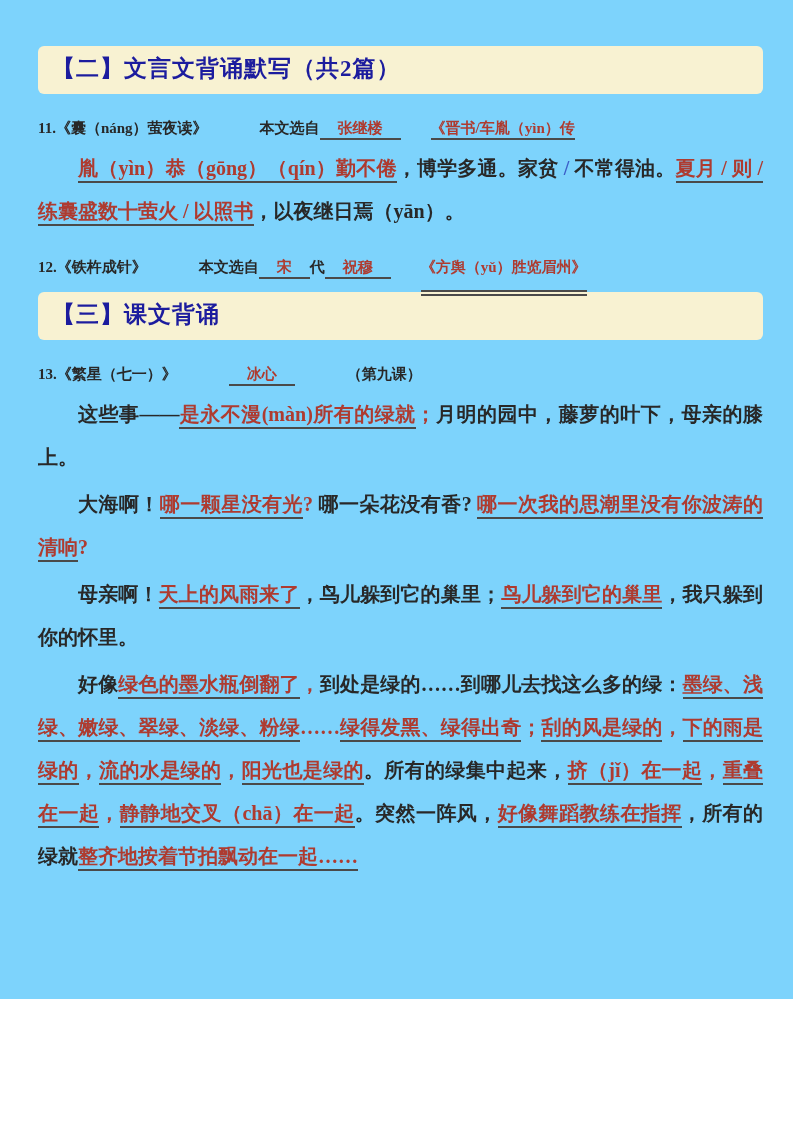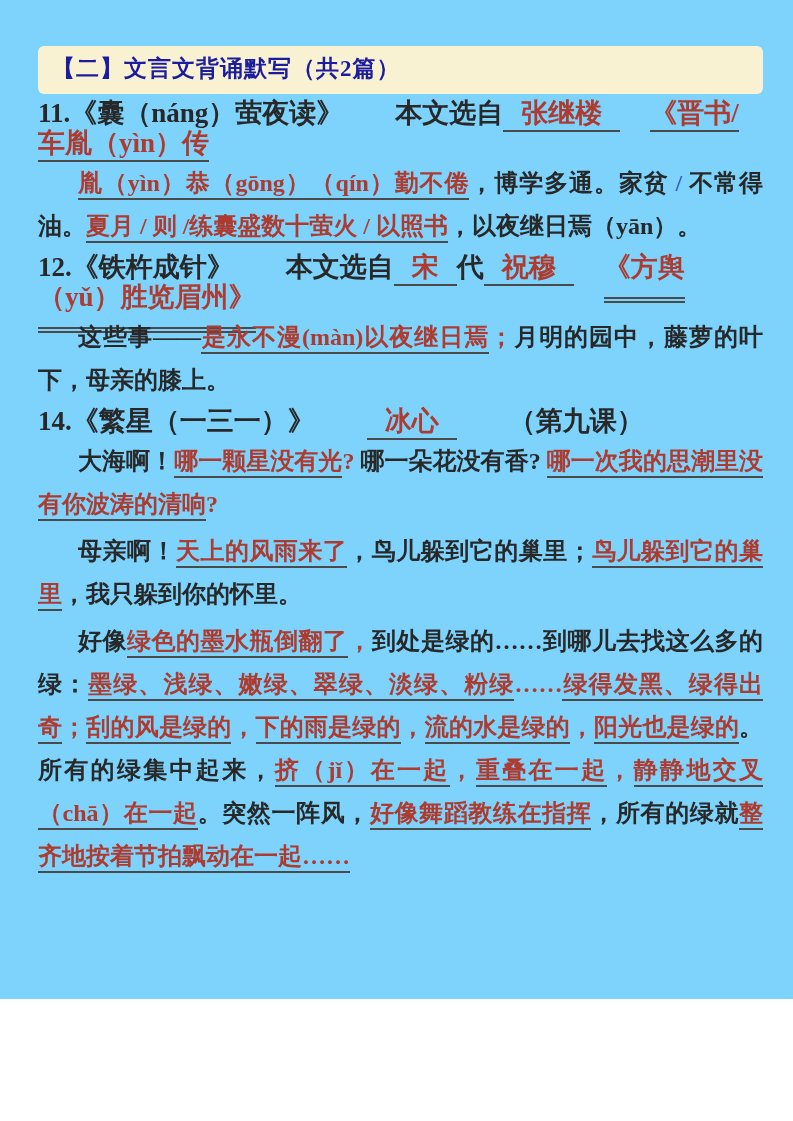--- a/index.html
+++ b/index.html
@@ -21,27 +21,27 @@
     margin:10px 0 4px 0;
     line-height:30px;
   }
   .badge-text{
     color:var(--badge-ink,#1c1c9e);
     font-size:23px;
     font-weight:700;
     letter-spacing:1px;
   }
   .heading{
-    font-size:27px;
+    font-size:15px;
     line-height:30px;
-    margin-top:4px;
+    margin-top:19px;
     white-space:nowrap;
   }
   .para{
-    font-size:24px;
+    font-size:20px;
     line-height:43px;
     margin-top:4px;
     text-align:justify;
     text-indent:40px;
   }
   .seg{white-space:pre-wrap;}
   .c-k{color:var(--ink,#282828);}
   .c-r{color:var(--red,#ae3b30);}
   .c-b{color:var(--blue,#3c5ec8);font-weight:700;}
   .u1{border-bottom:2px solid var(--rule,#4a4a4a);padding-bottom:2px;}
@@ -54,19 +54,20 @@
 </style>
 </head>
 <body>
 
 <div class="page" style="--red: #ae3b30; --blue: #3c5ec8; --ink: #282828; --rule: #4a4a4a; --badge-bg: #f8f2d2; --badge-ink: #1c1c9e;">
   <div>
       <div class="badge"><span class="badge-text">【二】文言文背诵默写（共2篇）</span></div>
       <div class="heading"><span class="seg c-k">11.《囊（náng）萤夜读》</span><span class="gap gap-lg"></span><span class="seg c-k">本文选自</span><span class="seg c-r u1 pad">张继楼</span><span class="gap gap-md"></span><span class="seg c-r u1">《晋书/车胤（yìn）传</span></div>
       <div class="para"><span class="seg c-r u1">胤（yìn）恭（gōng）（qín）勤不倦</span><span class="seg c-k">，博学多通。家贫 </span><span class="seg c-b">/</span><span class="seg c-k"> 不常得油。</span><span class="seg c-r u1">夏月 / 则 /练囊盛数十萤火 / 以照书</span><span class="seg c-k">，以夜继日焉（yān）。</span></div>
       <div class="heading"><span class="seg c-k">12.《铁杵成针》</span><span class="gap gap-lg"></span><span class="seg c-k">本文选自</span><span class="seg c-r u1 pad">宋</span><span class="seg c-k">代</span><span class="seg c-r u1 pad">祝穆</span><span class="gap gap-md"></span><span class="seg c-r u2">《方舆（yǔ）胜览眉州》</span></div>
-      <div class="para"><span class="seg c-k">这些事——</span><span class="seg c-r u1">是永不漫(màn)以夜继日焉</span><span class="seg c-r">；</span><span class="seg c-k">月明的园中，藤萝的叶下，母亲的膝上。</span></div>
-      <div class="heading"><span class="seg c-k">14.《繁星（一三一）》</span><span class="gap gap-lg"></span><span class="seg c-r u1 pad">冰心</span><span class="gap gap-lg"></span><span class="seg c-k">（第九课）</span></div>
+      <div class="badge"><span class="badge-text">【三】课文背诵</span></div>
+      <div class="heading"><span class="seg c-k">13.《繁星（七一）》</span><span class="gap gap-lg"></span><span class="seg c-r u1 pad">冰心</span><span class="gap gap-lg"></span><span class="seg c-k">（第九课）</span></div>
+      <div class="para"><span class="seg c-k">这些事——</span><span class="seg c-r u1">是永不漫(màn)所有的绿就</span><span class="seg c-r">；</span><span class="seg c-k">月明的园中，藤萝的叶下，母亲的膝上。</span></div>
       <div class="para"><span class="seg c-k">大海啊！</span><span class="seg c-r u1">哪一颗星没有光</span><span class="seg c-r">?</span><span class="seg c-k"> 哪一朵花没有香? </span><span class="seg c-r u1">哪一次我的思潮里没有你波涛的清响</span><span class="seg c-r">?</span></div>
       <div class="para"><span class="seg c-k">母亲啊！</span><span class="seg c-r u1">天上的风雨来了</span><span class="seg c-k">，鸟儿躲到它的巢里；</span><span class="seg c-r u1">鸟儿躲到它的巢里</span><span class="seg c-k">，我只躲到你的怀里。</span></div>
       <div class="para"><span class="seg c-k">好像</span><span class="seg c-r u1">绿色的墨水瓶倒翻了</span><span class="seg c-r">，</span><span class="seg c-k">到处是绿的……到哪儿去找这么多的绿：</span><span class="seg c-r u1">墨绿、浅绿、嫩绿、翠绿、淡绿、粉绿</span><span class="seg c-r">……</span><span class="seg c-r u1">绿得发黑、绿得出奇</span><span class="seg c-r">；</span><span class="seg c-r u1">刮的风是绿的</span><span class="seg c-r">，</span><span class="seg c-r u1">下的雨是绿的</span><span class="seg c-r">，</span><span class="seg c-r u1">流的水是绿的</span><span class="seg c-r">，</span><span class="seg c-r u1">阳光也是绿的</span><span class="seg c-k">。所有的绿集中起来，</span><span class="seg c-r u1">挤（jǐ）在一起</span><span class="seg c-r">，</span><span class="seg c-r u1">重叠在一起</span><span class="seg c-r">，</span><span class="seg c-r u1">静静地交叉（chā）在一起</span><span class="seg c-k">。突然一阵风，</span><span class="seg c-r u1">好像舞蹈教练在指挥</span><span class="seg c-k">，所有的绿就</span><span class="seg c-r u1">整齐地按着节拍飘动在一起……</span></div>
     </div>
 </div>
 
 </body></html>

